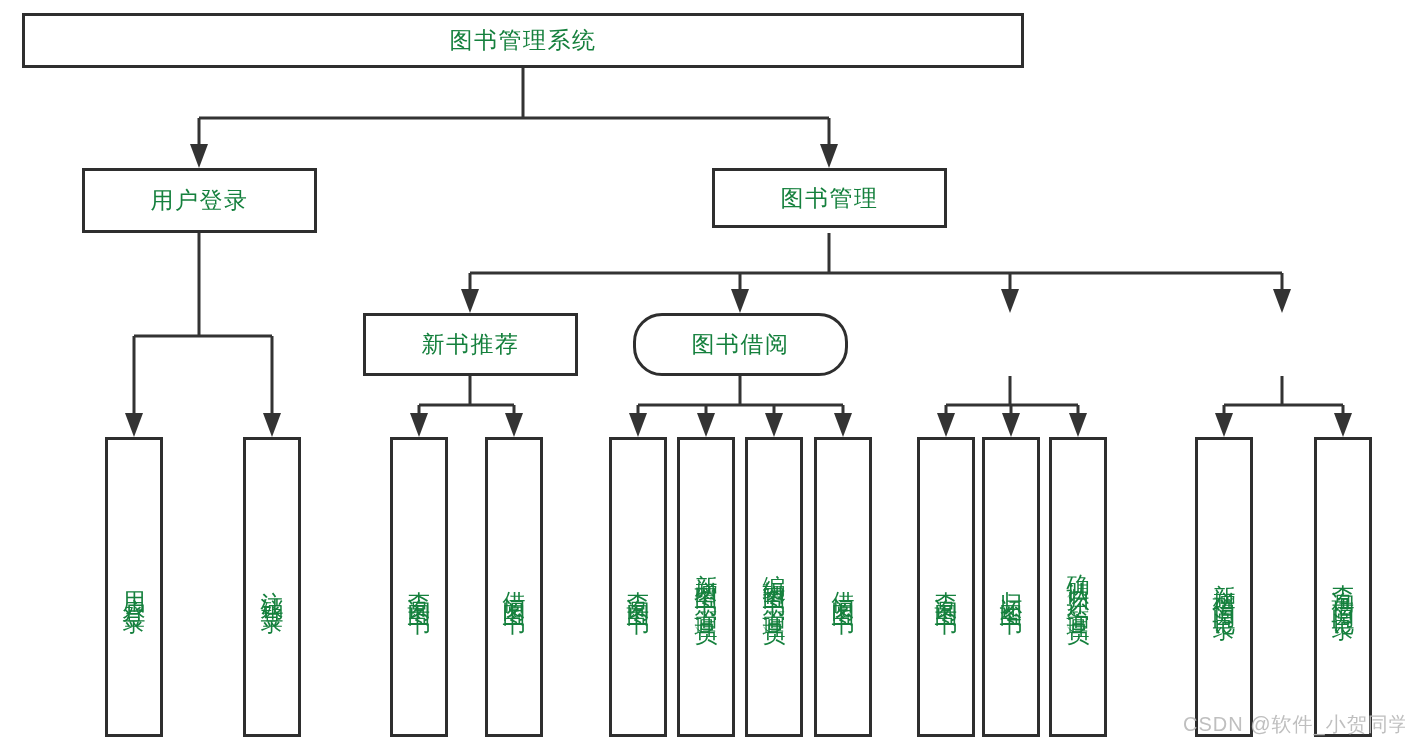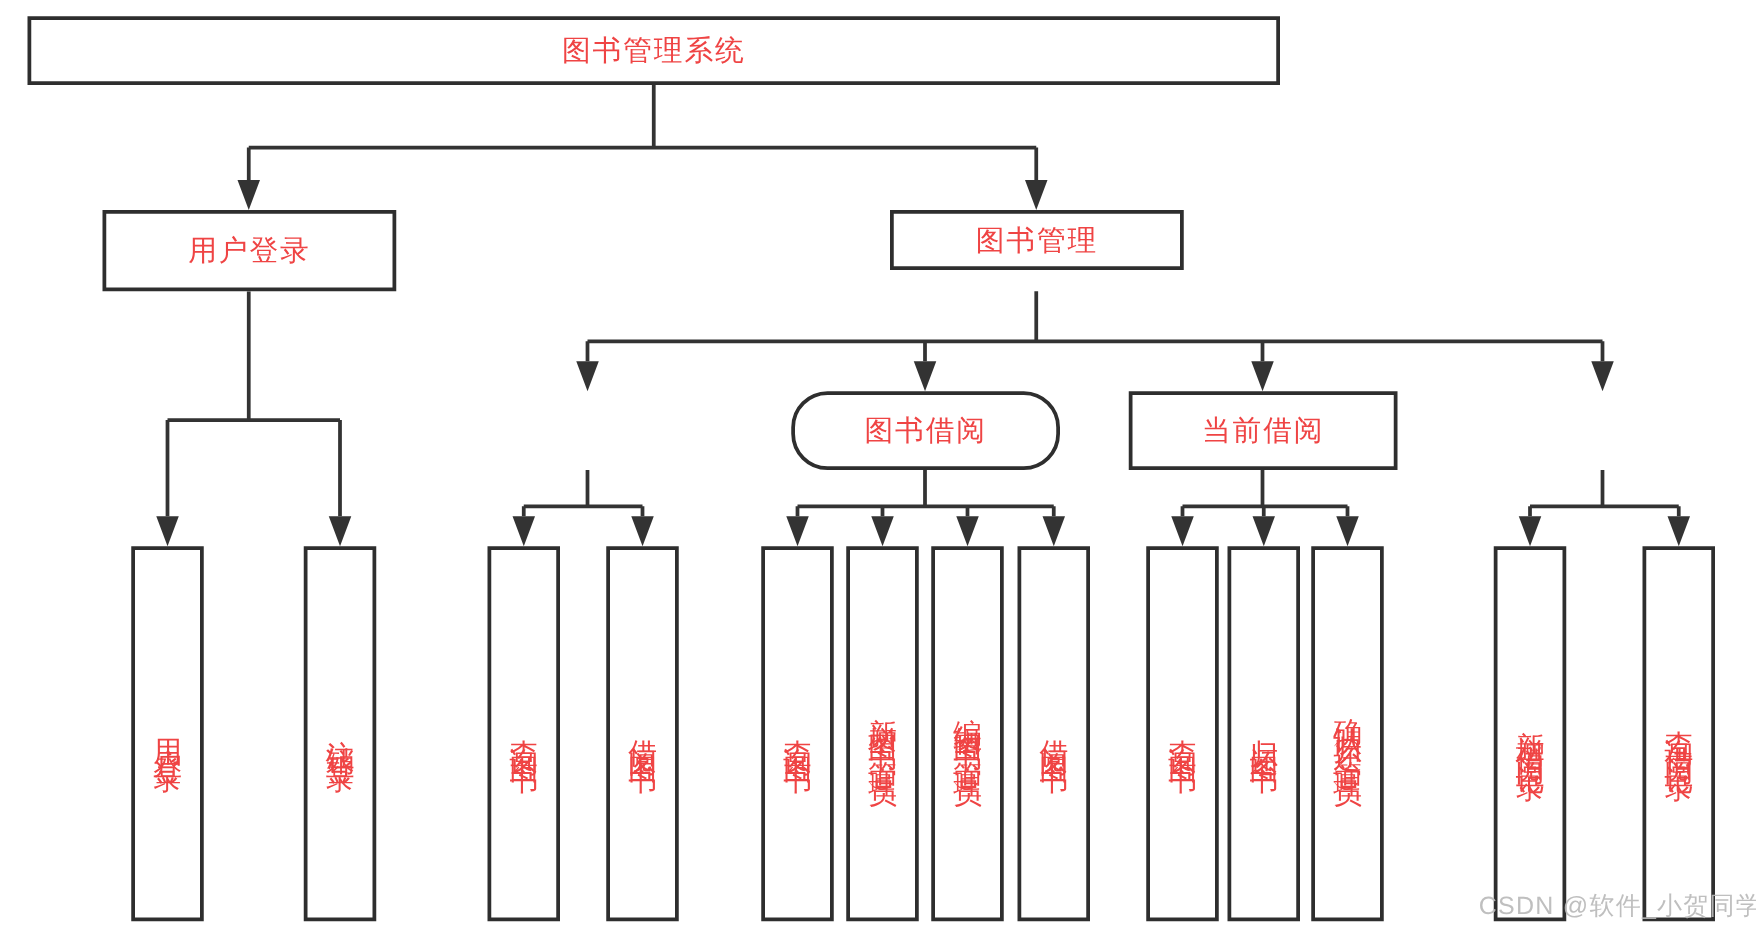--- a/index.html
+++ b/index.html
@@ -23,21 +23,21 @@
   }
   .node {
     position: absolute;
     box-sizing: border-box;
     background: #ffffff;
     border: 3px solid #2e2e2e;
     display: flex;
     align-items: center;
     justify-content: center;
     z-index: 2;
-    color: #ef4444;
+    color: #15803d;
   }
   .hnode {
     font-size: 23px;
     letter-spacing: 1.5px;
     white-space: nowrap;
   }
   .vnode span {
     writing-mode: vertical-rl;
     text-orientation: mixed;
     font-size: 23px;
@@ -97,24 +97,24 @@
       <polygon points="1002,413 1020,413 1011,437"></polygon>
       <polygon points="1069,413 1087,413 1078,437"></polygon>
       <polygon points="1215,413 1233,413 1224,437"></polygon>
       <polygon points="1334,413 1352,413 1343,437"></polygon>
     </g>
   </svg>
 
   <div class="node hnode" style="left:22px; top:13px; width:1002px; height:55px;">图书管理系统</div>
 
   <div class="node hnode" style="left:82px; top:168px; width:235px; height:65px;">用户登录</div>
-  <div class="node hnode" style="left:712px; top:168px; width:235px; height:48px;">图书管理</div>
+  <div class="node hnode" style="left:712px; top:168px; width:235px; height:60px;">图书管理</div>
 
+  <div class="node hnode" style="left:363px; top:313px; width:215px; height:63px;">新书推荐</div>
   <div class="node hnode" style="left:633px; top:313px; width:215px; height:63px;border-radius:29px;">图书借阅</div>
-  <div class="node hnode" style="left:903px; top:313px; width:215px; height:63px;">当前借阅</div>
 
   <div class="node vnode" style="left:105px; top:437px; width:58px; height:300px;">
     <span>用户登录</span>
   </div>
   <div class="node vnode" style="left:243px; top:437px; width:58px; height:300px;">
     <span>注销登录</span>
   </div>
 
   <div class="node vnode" style="left:390px; top:437px; width:58px; height:300px;">
     <span>查询图书</span>

